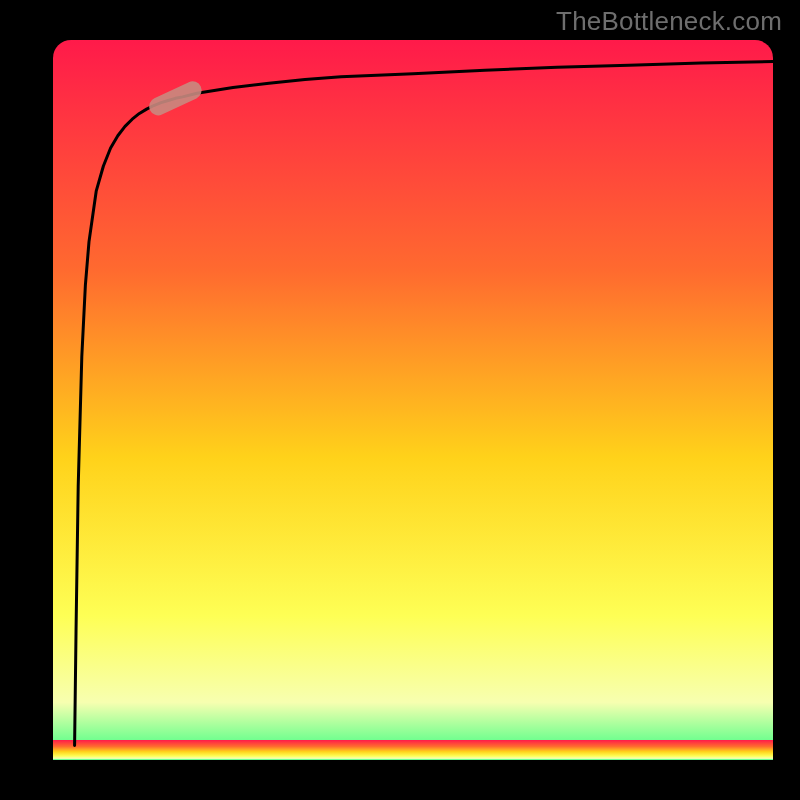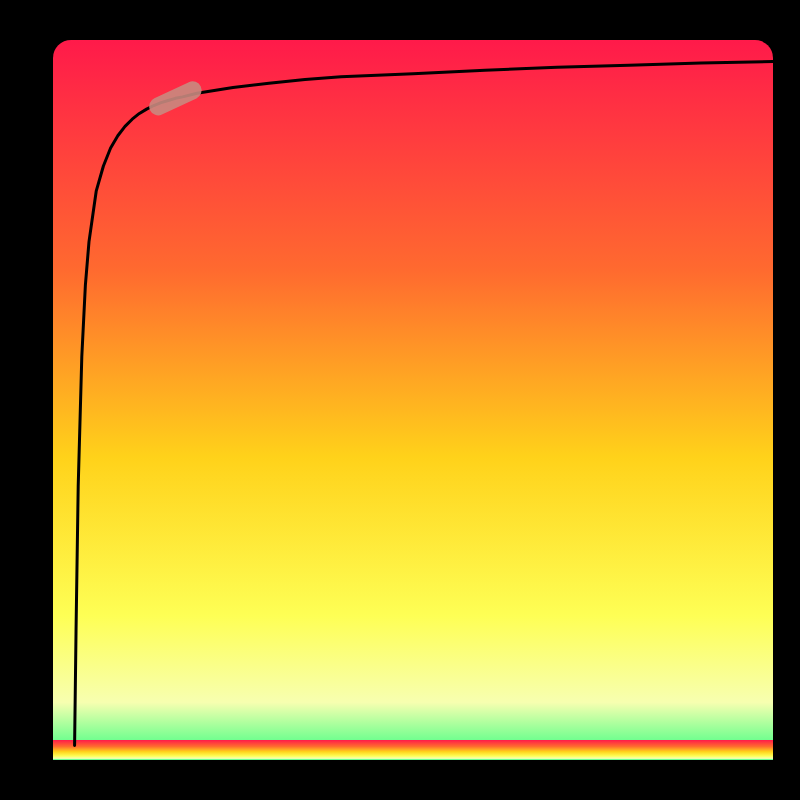--- a/index.html
+++ b/index.html
@@ -29,20 +29,21 @@
   svg.plot {
     position: absolute;
     top: 0;
     left: 0;
   }
 </style>
 </head>
 <body>
 
 <div class="stage">
+  <div class="watermark">TheBottleneck.com</div>
 
   <svg class="plot" width="800" height="800" viewBox="0 0 800 800">
     <defs>
       <linearGradient id="bg-grad" x1="0" y1="0" x2="0" y2="1">
         <stop id="g0" offset="0%" stop-color="#ff1a4a"></stop>
         <stop id="g1" offset="32%" stop-color="#ff6a2f"></stop>
         <stop id="g2" offset="58%" stop-color="#ffd21a"></stop>
         <stop id="g3" offset="80%" stop-color="#feff55"></stop>
         <stop id="g4" offset="92%" stop-color="#f7ffb0"></stop>
         <stop id="g5" offset="100%" stop-color="#2bff7e"></stop>

